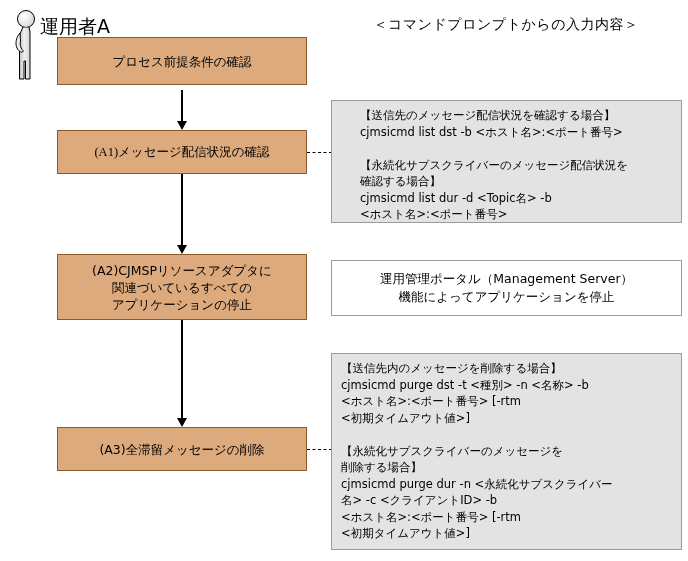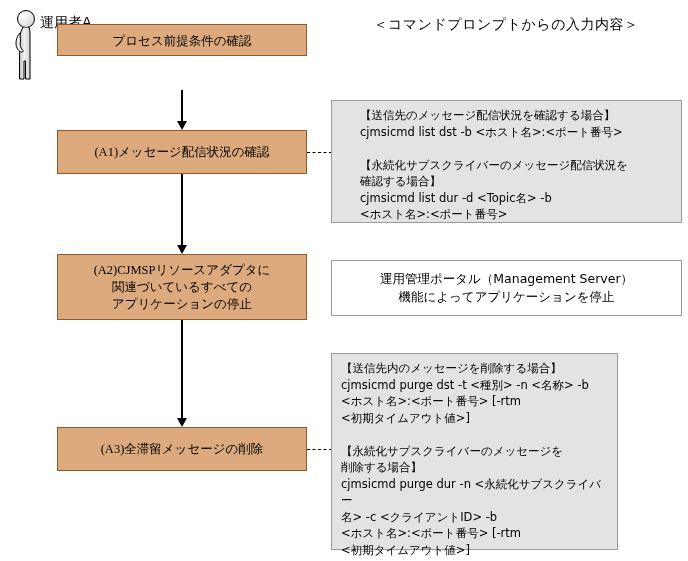--- a/index.html
+++ b/index.html
@@ -43,21 +43,21 @@
     position: absolute;
     left: 6px;
     top: 17px;
     width: 22px;
     height: 53px;
   }
   .actor-label {
     position: absolute;
     left: 40px;
     top: 14px;
-    font-size: 14px;
+    font-size: 19px;
     white-space: nowrap;
     letter-spacing: 0px;
   }
 
   
   .col-title {
     position: absolute;
     top: 16px;
     left: 336px;
     width: 340px;
@@ -150,29 +150,29 @@
         </linearGradient>
       </defs>
       <path d="M9,0 L15,0 L16,5 L16,26 L16,52 L11.5,52 L11.5,34 L10,34 L10,52 L5.5,52 L5.5,26 L5.5,8 Z" fill="url(#bodyg)" stroke="#000000" stroke-width="1"></path>
       <path d="M6,6 C2,10 1,17 3,21 C5,25 8,26 9.5,24 C7,22 5.5,18 6.5,14 Z" fill="#ededed" stroke="#000000" stroke-width="1"></path>
     </svg>
   </div>
   <div class="actor-label">運用者A</div>
 
   <div class="col-title">＜コマンドプロンプトからの入力内容＞</div>
 
-  <div class="proc" style="left:57px; top:24px; width:250px; height:32px;">プロセス前提条件の確認</div>
+  <div class="proc" style="left:57px; top:37px; width:250px; height:48px;">プロセス前提条件の確認</div>
 
   <div class="proc" style="left:57px; top:130px; width:250px; height:44px;font-family:Liberation Serif, serif;">(A1)メッセージ配信状況の確認</div>
 
-  <div class="proc" style="left:57px; top:254px; width:250px; height:66px;font-family:Liberation Serif, serif;">(A2)CJMSPリソースアダプタに
+  <div class="proc" style="left:57px; top:254px; width:250px; height:66px;">(A2)CJMSPリソースアダプタに
 関連づいているすべての
 アプリケーションの停止</div>
 
-  <div class="proc" style="left:57px; top:427px; width:250px; height:44px;font-family:Liberation Serif, serif;">(A3)全滞留メッセージの削除</div>
+  <div class="proc" style="left:57px; top:427px; width:250px; height:44px;">(A3)全滞留メッセージの削除</div>
 
   <div class="vline" style="left:181px; top:90px; height:32px;"></div>
   <div class="arrowhead" style="left:177px; top:121px;"></div>
 
   <div class="vline" style="left:181px; top:174px; height:72px;"></div>
   <div class="arrowhead" style="left:177px; top:245px;"></div>
 
   <div class="vline" style="left:181px; top:320px; height:99px;"></div>
   <div class="arrowhead" style="left:177px; top:418px;"></div>
 
@@ -183,21 +183,21 @@
 cjmsicmd list dst -b &lt;ホスト名&gt;:&lt;ポート番号&gt;
 
 【永続化サブスクライバーのメッセージ配信状況を
   確認する場合】
 cjmsicmd list dur -d &lt;Topic名&gt; -b
 &lt;ホスト名&gt;:&lt;ポート番号&gt;</div>
 
   <div class="notebox" style="left:331px; top:260px; width:351px; height:56px;">運用管理ポータル（Management Server）
 機能によってアプリケーションを停止</div>
 
-  <div class="cmdbox" style="left:331px; top:353px; width:287px; height:197px;">【送信先内のメッセージを削除する場合】
+  <div class="cmdbox" style="left:331px; top:353px; width:351px; height:197px;">【送信先内のメッセージを削除する場合】
 cjmsicmd purge dst -t &lt;種別&gt; -n &lt;名称&gt; -b
 &lt;ホスト名&gt;:&lt;ポート番号&gt; [-rtm
 &lt;初期タイムアウト値&gt;]
 
 【永続化サブスクライバーのメッセージを
   削除する場合】
 cjmsicmd purge dur -n &lt;永続化サブスクライバー
 名&gt; -c &lt;クライアントID&gt; -b
 &lt;ホスト名&gt;:&lt;ポート番号&gt; [-rtm
 &lt;初期タイムアウト値&gt;]</div>

